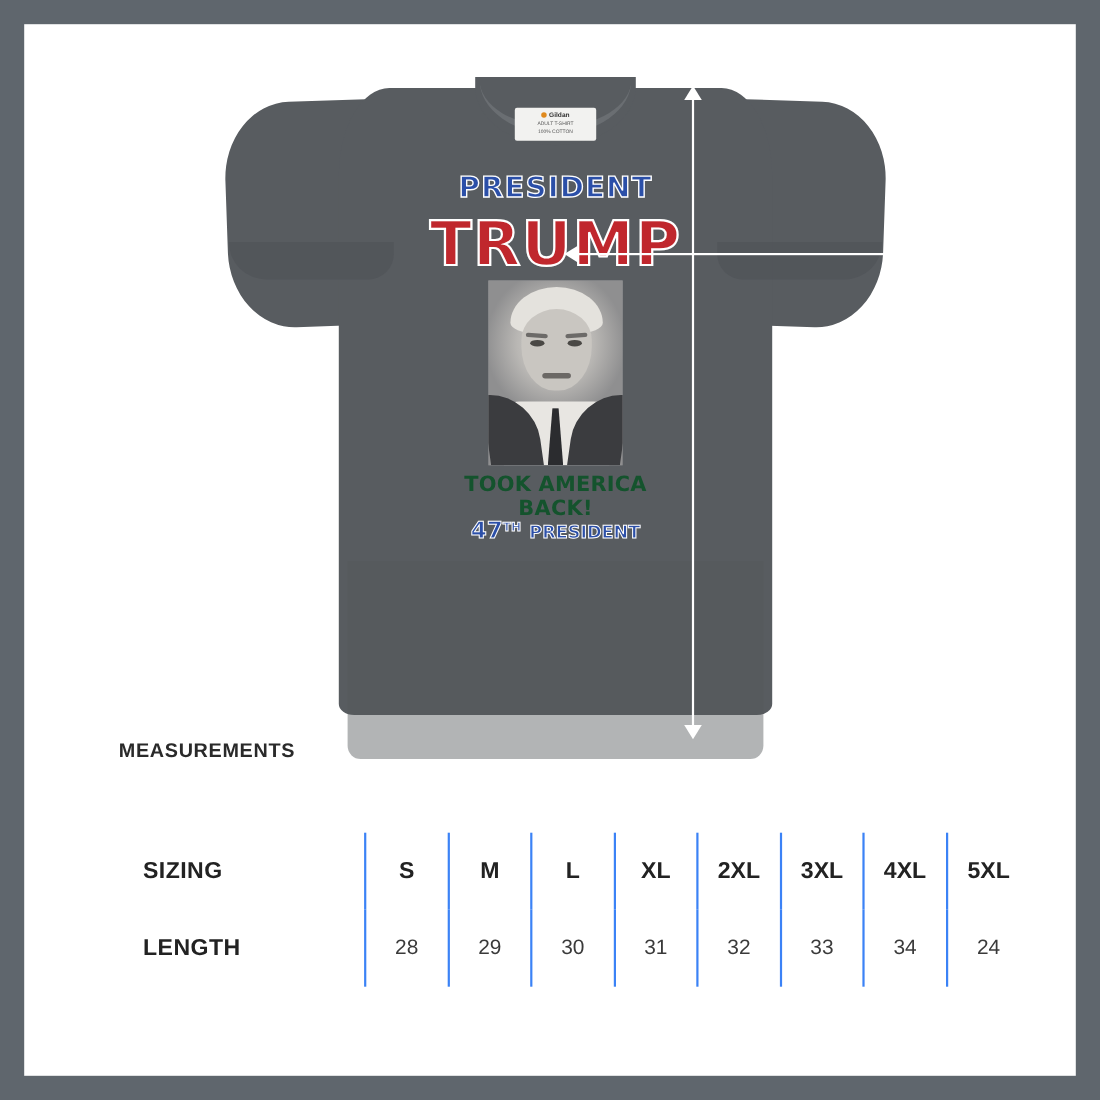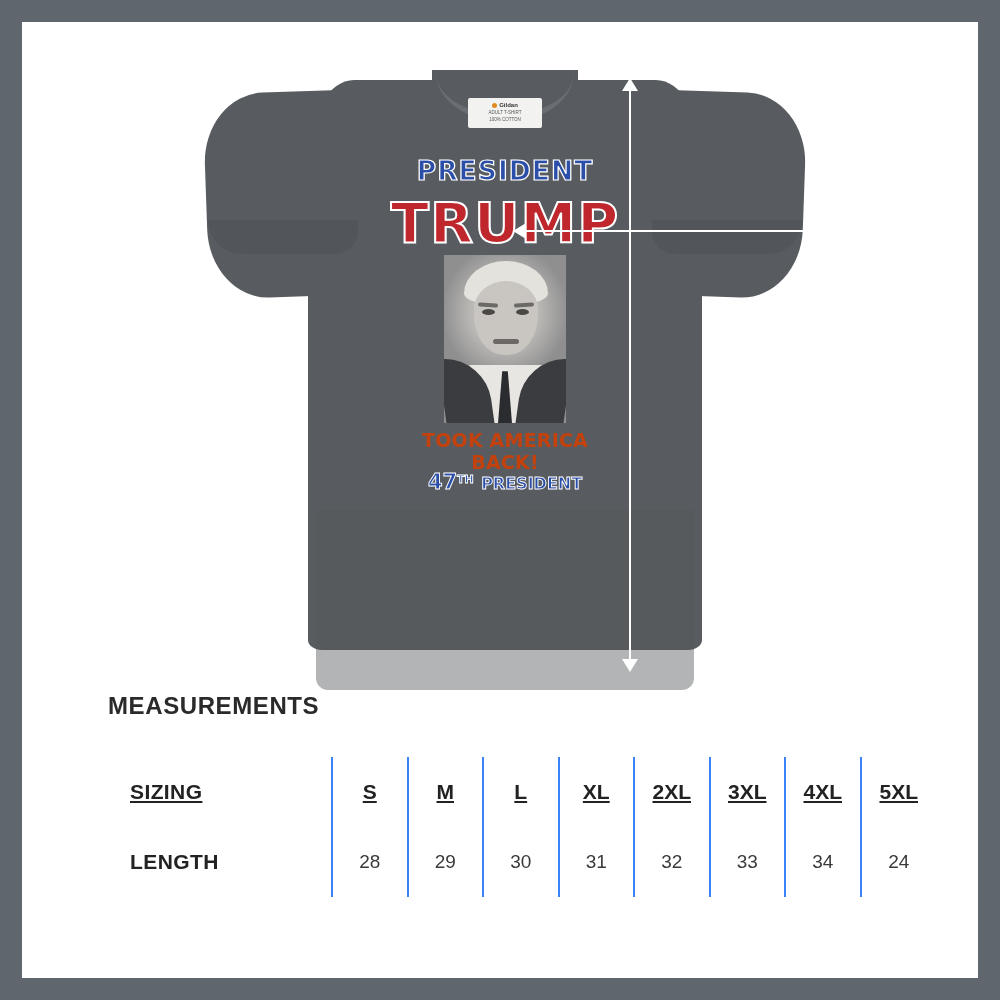--- a/index.html
+++ b/index.html
@@ -235,21 +235,21 @@
   .portrait .suit-r { right: -2px; border-radius: 40px 0 0 0; transform: skewX(-8deg); }
   .portrait .tie {
     position: absolute; left: 54px; top: 116px;
     width: 14px; height: 52px; background: #2b2c2f;
     clip-path: polygon(30% 0, 70% 0, 100% 100%, 0 100%);
   }
   .d-took {
     font-family: "DejaVu Sans", sans-serif;
     font-weight: bold;
     font-size: 19px;
-    color: #c2410c;
+    color: #14532d;
     margin-top: 6px;
     letter-spacing: .2px;
   }
   .d-47 {
     font-family: "DejaVu Sans", sans-serif;
     font-weight: bold;
     font-size: 21px;
     color: #2b4fa8;
     -webkit-text-stroke: .9px #ffffff;
     line-height: 1;
@@ -295,22 +295,22 @@
     border-top: 8px solid transparent;
     border-bottom: 8px solid transparent;
   }
   .arrow-h:before { left: -12px; border-right: 13px solid #ffffff; }
   .arrow-h:after { right: -12px; border-left: 13px solid #ffffff; }
 
   
   .meas-title {
     position: absolute;
     left: 86px;
-    top: 670px;
-    font-size: 24px;
+    top: 650px;
+    font-size: 18px;
     font-weight: bold;
     color: #2a2a2a;
     letter-spacing: .6px;
   }
 
   table.size-table {
     position: absolute;
     left: 86px;
     top: 735px;
     width: 828px;
@@ -331,21 +331,21 @@
     padding-left: 22px;
     width: 200px;
     font-weight: bold;
     font-size: 21px;
     color: #222;
     letter-spacing: .4px;
   }
   table.size-table tr > *:last-child { border-right: none; }
   table.size-table tr:first-child > * { border-top: none; }
   table.size-table tr:last-child > * { border-bottom: none; }
-  table.size-table thead th { font-weight: bold; font-size: 21px; color: #222; text-decoration: underline; }
+  table.size-table thead th { font-weight: bold; font-size: 21px; color: #222; }
 </style>
 </head>
 <body>
 
 <div class="page">
 
   <div class="shirt-area">
     <div class="shirt">
 
       <div class="sleeve left"></div>

